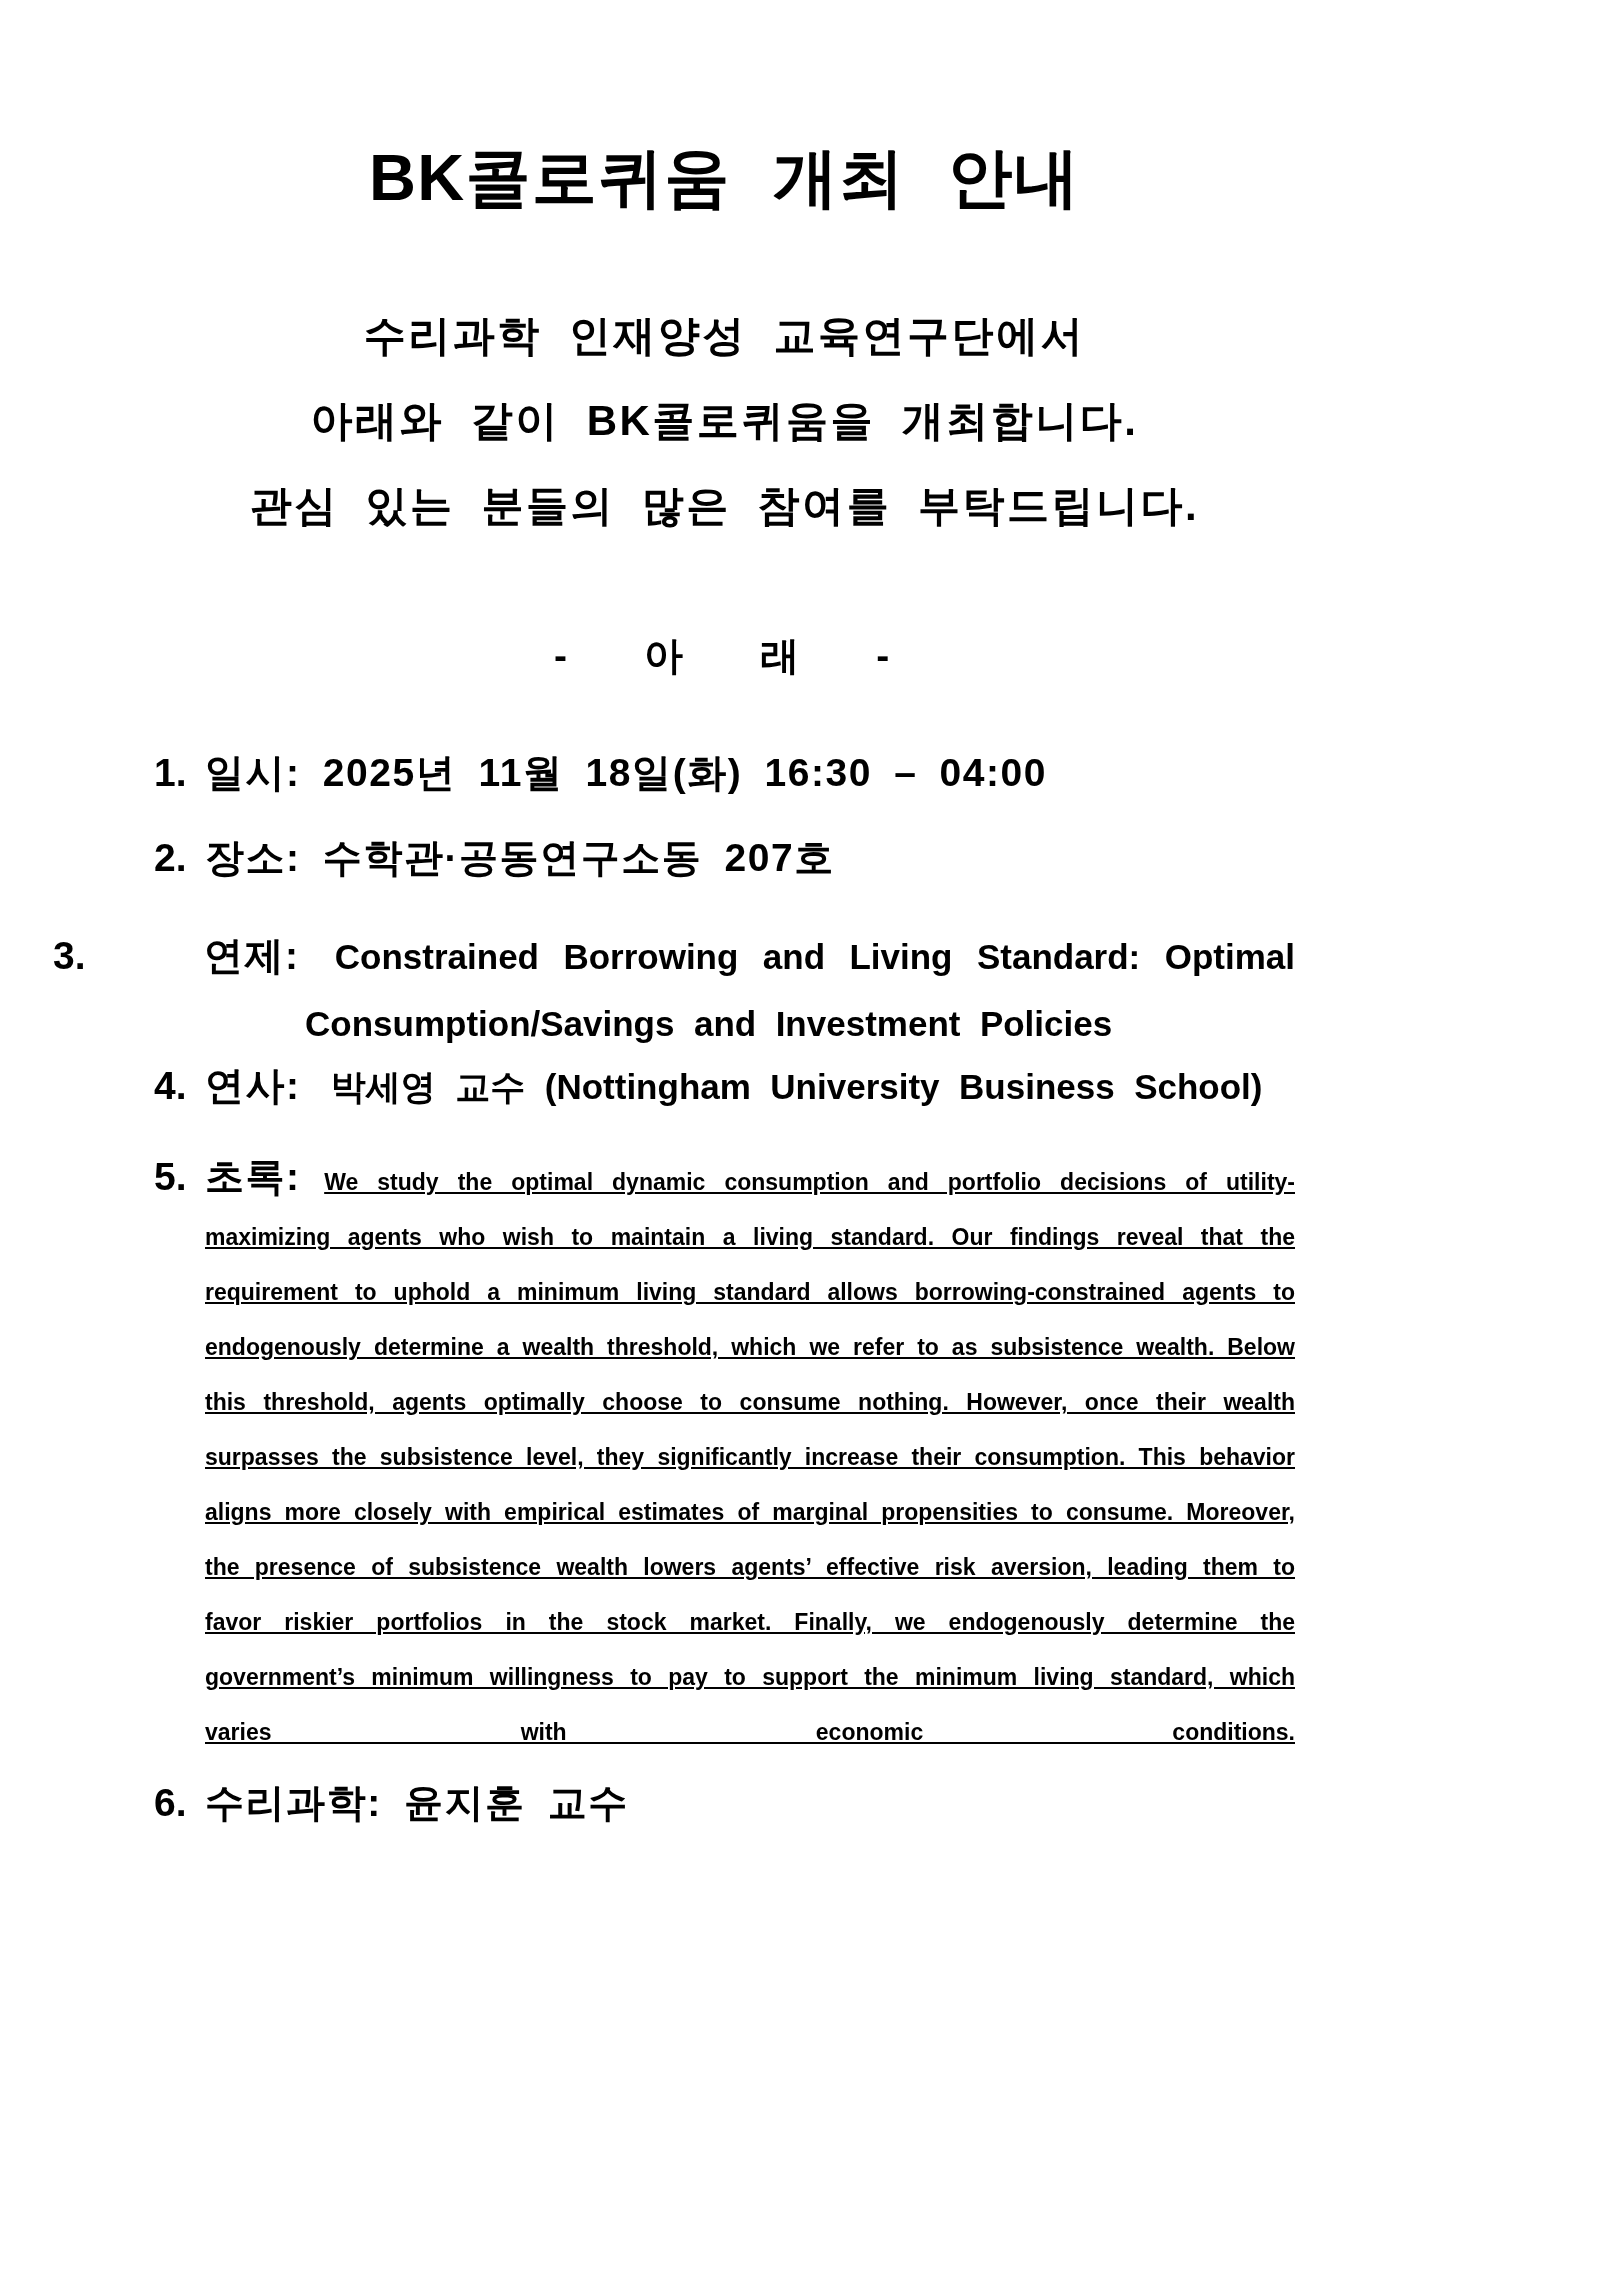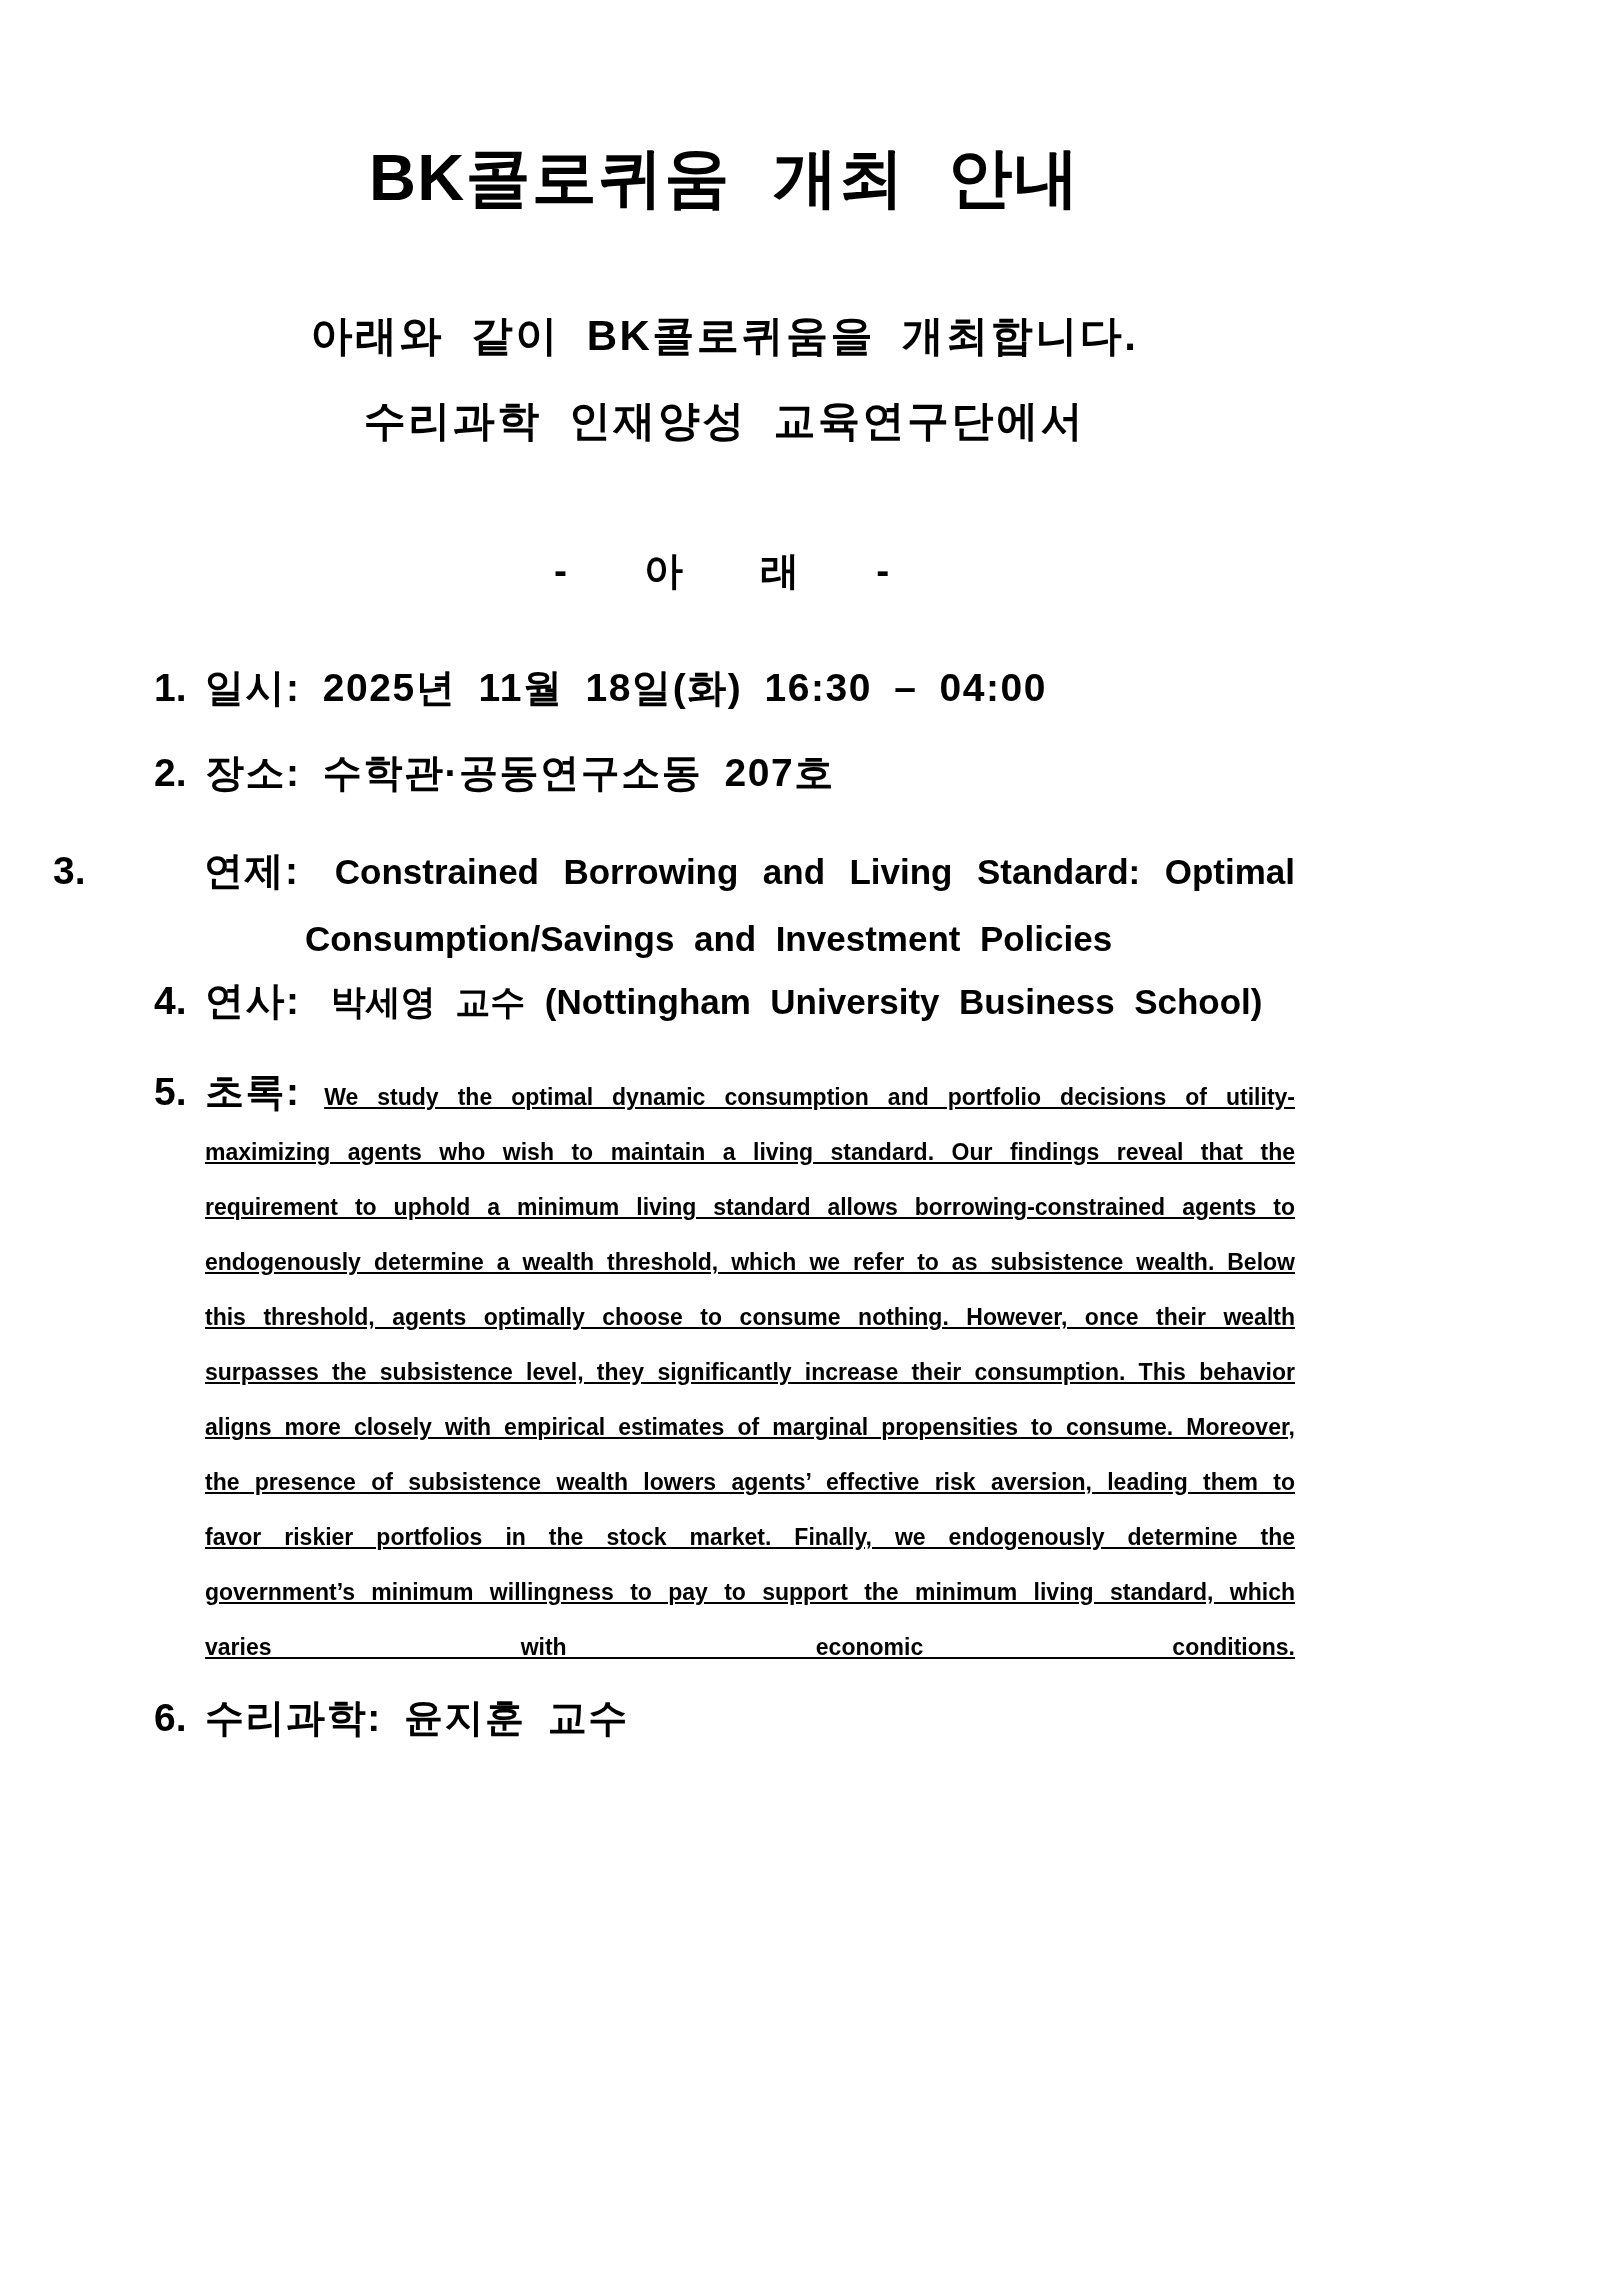--- a/index.html
+++ b/index.html
@@ -106,22 +106,23 @@
   }
 </style>
 </head>
 <body>
 
 <div class="page">
 
   <h1 class="title">BK콜로퀴움 개최 안내</h1>
 
   <div class="intro">
+    <p>수리과학 인재양성 교육연구단에서</p>
     <p>아래와 같이 BK콜로퀴움을 개최합니다.</p>
-    <p>수리과학 인재양성 교육연구단에서</p>
+    <p>관심 있는 분들의 많은 참여를 부탁드립니다.</p>
   </div>
 
   <div class="below">- 아 래 -</div>
 
   <div class="items">
 
     <div class="item item-1">
       <span class="num">1.</span>
       <span class="label">일시:</span>
       <span class="text">2025년 11월 18일(화) 16:30 – 04:00</span>

